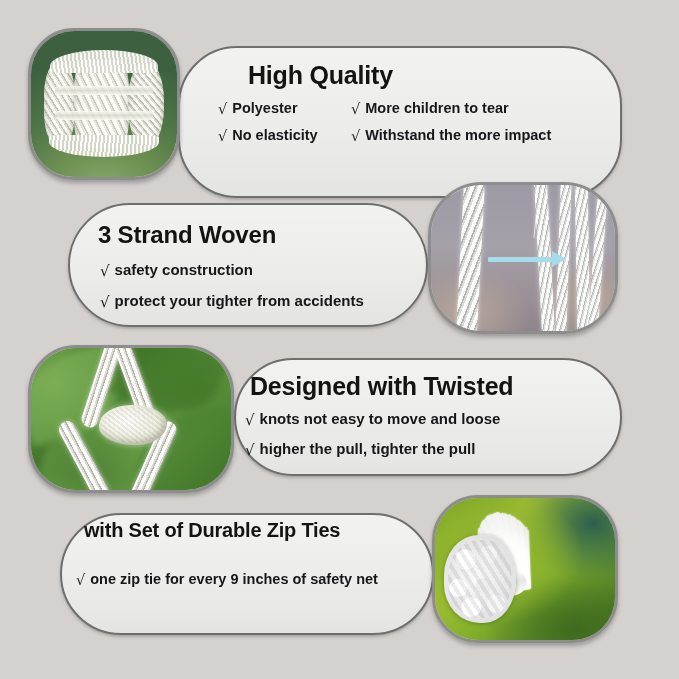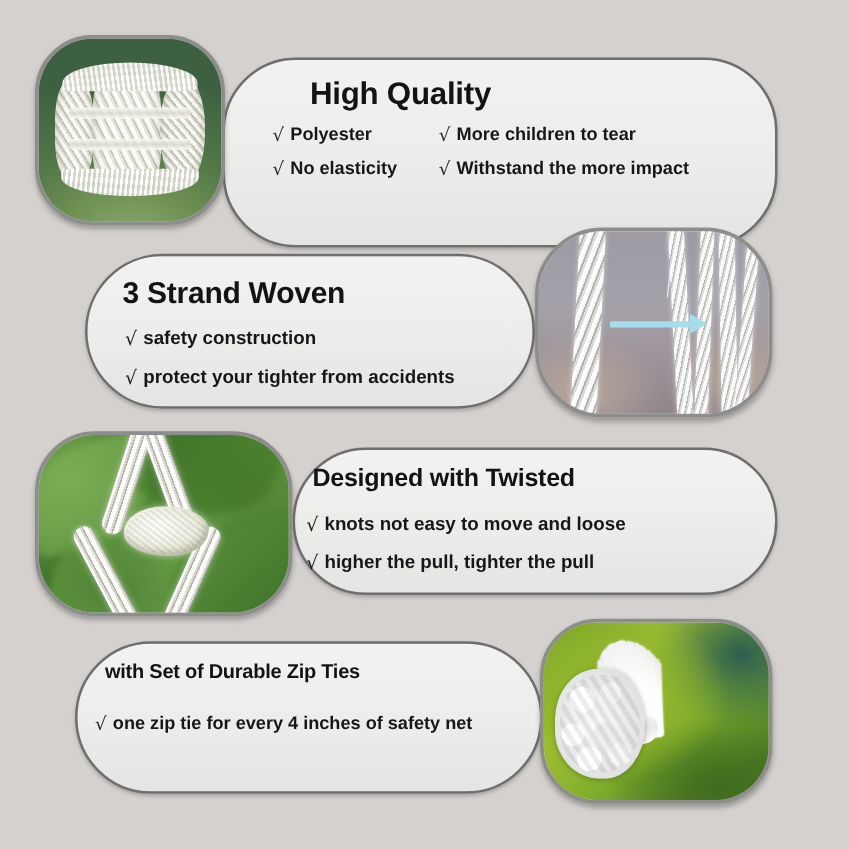--- a/index.html
+++ b/index.html
@@ -290,31 +290,31 @@
       rgba(190,190,175,.55) 2px 4px);
     mix-blend-mode: multiply;
     opacity: .5;
   }
 
   #panel-twisted {
     left: 234px; top: 358px; width: 388px; height: 118px;
     border-radius: 59px;
     z-index: 2;
   }
-  #panel-twisted .panel-title { left: 14px; top: 12px; font-size: 20px; }
+  #panel-twisted .panel-title { left: 14px; top: 12px; font-size: 25px; }
   #panel-twisted .bullets { left: 9px; top: 50px; }
   #panel-twisted .bullet { font-size: 15px; margin-bottom: 12px; }
 
   
   #panel-zip {
     left: 60px; top: 513px; width: 374px; height: 122px;
     border-radius: 61px;
     z-index: 2;
   }
-  #panel-zip .panel-title { left: 22px; top: 14px; font-size: 16px; }
+  #panel-zip .panel-title { left: 22px; top: 4px; font-size: 20px; }
   #panel-zip .bullets { left: 14px; top: 56px; }
   #panel-zip .bullet { font-size: 14.5px; }
 
   #photo-zipties {
     left: 432px; top: 495px; width: 186px; height: 148px;
     border-radius: 46px;
     z-index: 3;
   }
   #photo-zipties .photo-canvas {
     background:
@@ -482,21 +482,21 @@
       </div>
     </div>
   </div>
 
   <div class="panel" id="panel-zip">
     <div class="panel-inner">
       <div class="panel-title">with Set of Durable Zip Ties</div>
       <div class="bullets">
         <div class="bullet">
           <span class="chk">√</span>
-          <span>one zip tie for every 4 inches of safety net</span>
+          <span>one zip tie for every 9 inches of safety net</span>
         </div>
       </div>
     </div>
   </div>
 
   <div class="photo" id="photo-zipties">
     <div class="photo-canvas">
       <div class="tie-fan" id="tie-fan">
           <div class="tie" style="left: 18%; height: 72%; transform: rotate(-46deg); opacity: 0.82;"></div>
           <div class="tie" style="left: 18.2424%; height: 74.6616%; transform: rotate(-44.6667deg); opacity: 0.84;"></div>

